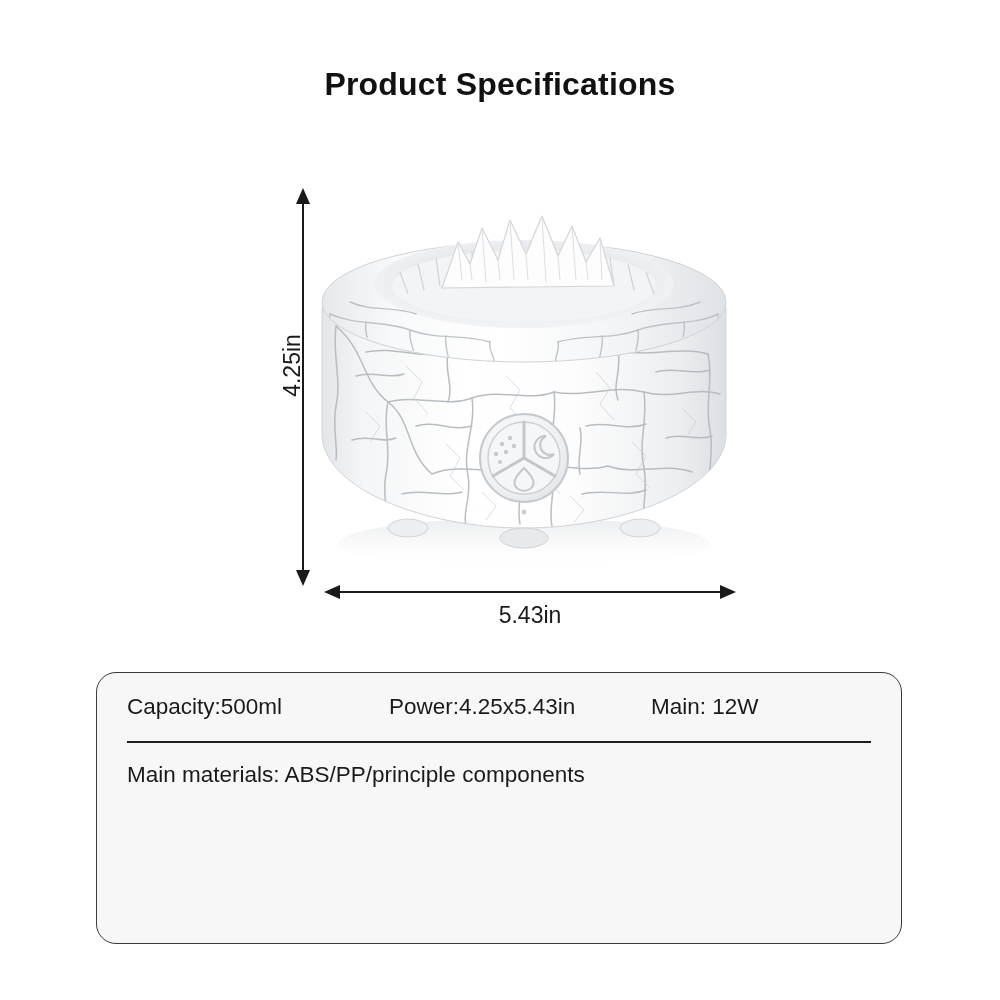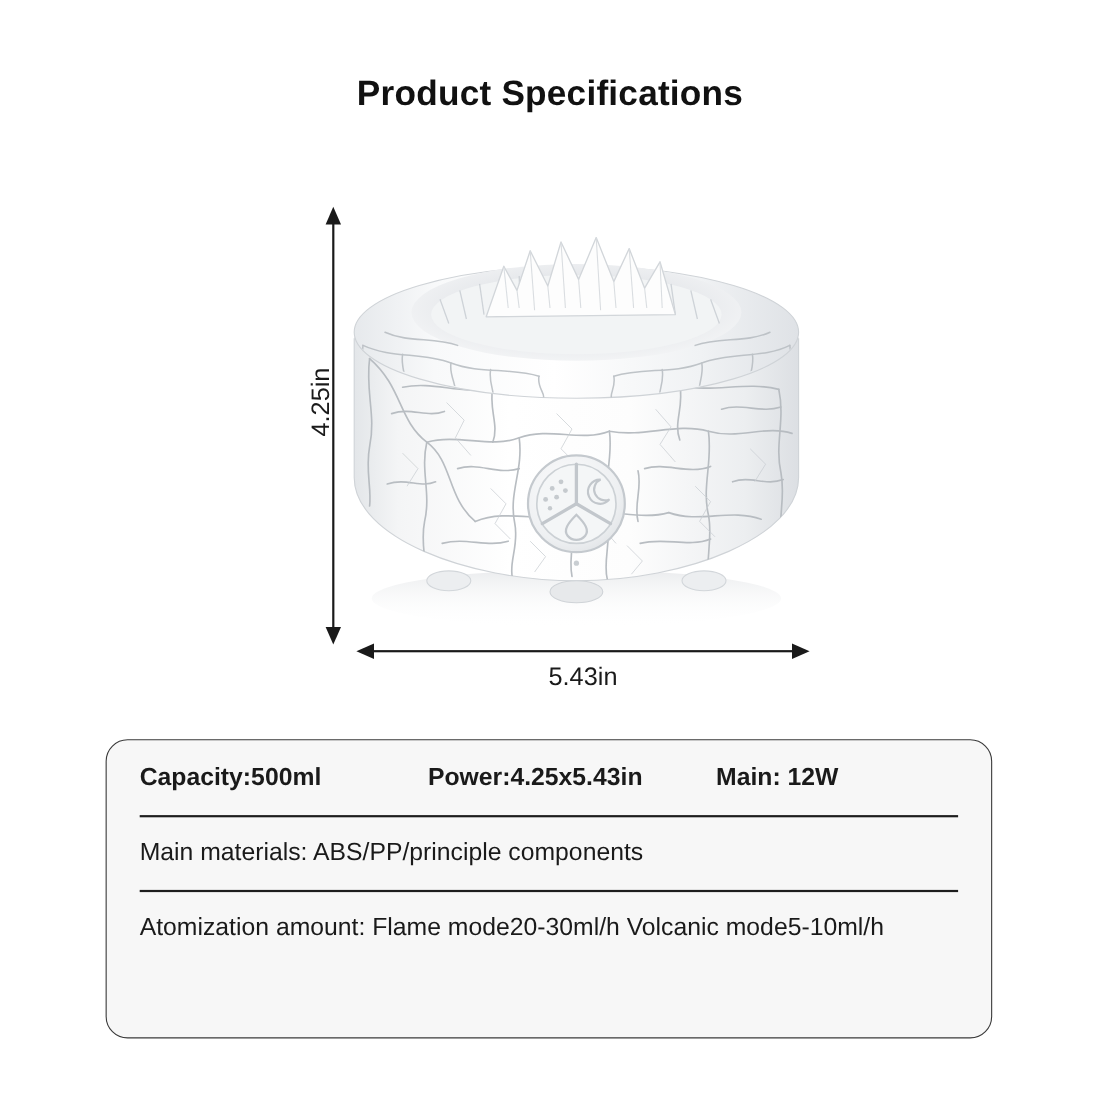--- a/index.html
+++ b/index.html
@@ -145,21 +145,20 @@
   .spec-text {
     font-size: 22.5px;
     color: #1a1a1a;
     white-space: nowrap;
   }
   #spec-row-basic {
     justify-content: flex-start;
   }
   #spec-row-basic .spec-text {
     display: inline-block;
-    font-weight: bold;
   }
   #cap-cell  { width: 262px; }
   #size-cell { width: 262px; }
   #power-cell{ width: 200px; }
 </style>
 </head>
 <body>
 
 <div id="page-title">Product Specifications</div>
 
@@ -367,16 +366,13 @@
     <span class="spec-text" id="cap-cell">Capacity:500ml</span>
     <span class="spec-text" id="size-cell">Power:4.25x5.43in</span>
     <span class="spec-text" id="power-cell">Main: 12W</span>
   </div>
 
   <div class="spec-row">
     <span class="spec-text">Main materials: ABS/PP/principle components</span>
   </div>
 
 
-  <div class="spec-row">
-    <span class="spec-text">Atomization amount: Flame mode20-30ml/h Volcanic mode5-10ml/h</span>
-  </div>
 </div>
 
 </body></html>

